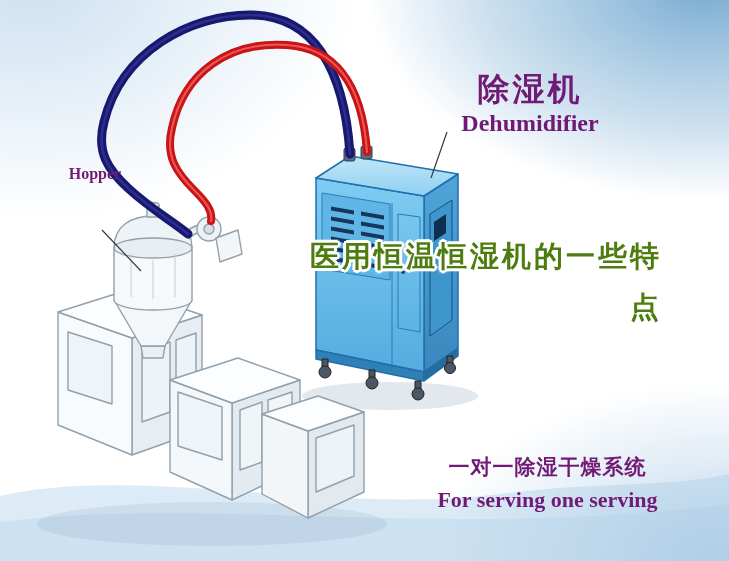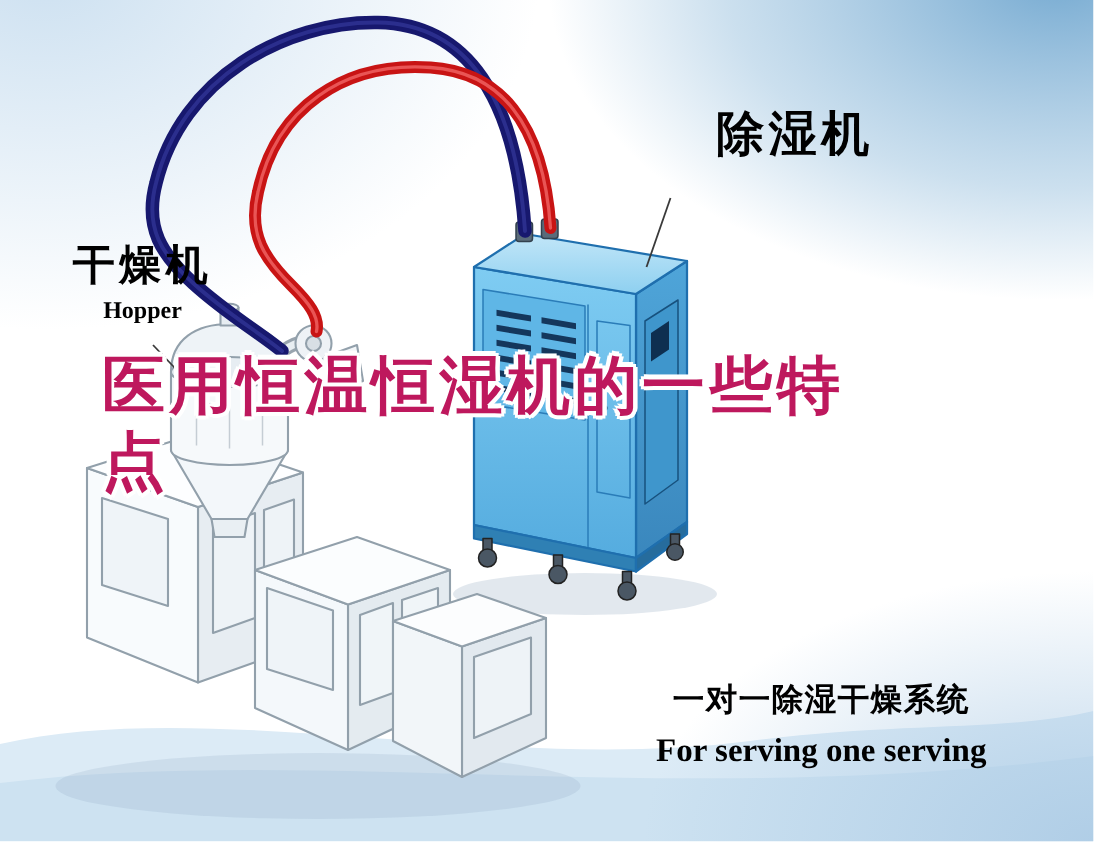--- a/index.html
+++ b/index.html
@@ -1,35 +1,35 @@
 <!DOCTYPE html>
 <html><head>
 <meta charset="utf-8">
 <style>
   html,body{margin:0;padding:0;background:#fff;}
   .canvas{
     position:relative;width:729px;height:561px;overflow:hidden;background:#fff;
     font-family:"Liberation Sans",sans-serif;
   }
   .canvas > svg{position:absolute;left:0;top:0;z-index:1;}
-  .label{position:absolute;z-index:5;text-align:center;color:#000000;}
+  .label{position:absolute;z-index:5;text-align:center;color:#701a75;}
   .label .zh{font-weight:700;}
   .label .en{font-family:"Liberation Serif",serif;font-weight:700;}
   .label-dehumidifier{left:428px;top:70px;width:204px;}
   .label-dehumidifier .zh{font-size:32px;line-height:38px;letter-spacing:3px;}
   .label-dehumidifier .en{font-size:24px;line-height:30px;}
   .label-hopper{left:30px;top:160px;width:130px;}
   .label-hopper .zh{font-size:28px;line-height:34px;letter-spacing:3px;}
   .label-hopper .en{font-size:16px;line-height:28px;}
   .label-system{left:385px;top:448px;width:325px;}
   .label-system .zh{font-size:21px;line-height:37px;letter-spacing:1px;}
   .label-system .en{font-size:22px;line-height:30px;}
   .main-title{
     position:absolute;left:68px;top:231px;width:594px;z-index:6;
-    text-align:left;color:#be185d;font-weight:700;font-size:42px;line-height:51px;
+    text-align:right;color:#4d7c0f;font-weight:700;font-size:29px;line-height:51px;
     letter-spacing:3px;
     text-shadow:
       -3px 0 0 #fff, 3px 0 0 #fff, 0 -3px 0 #fff, 0 3px 0 #fff,
       -2px -2px 0 #fff, 2px -2px 0 #fff, -2px 2px 0 #fff, 2px 2px 0 #fff;
   }
   .main-title span{display:block;}
 </style>
 </head>
 <body>
 
@@ -163,24 +163,24 @@
     </g>
 
     <g stroke="#3a3a3a" stroke-width="1.2">
       <line x1="447" y1="132" x2="431" y2="178"></line>
       <line x1="102" y1="230" x2="141" y2="271"></line>
     </g>
   </svg>
 
   <div class="label label-dehumidifier">
     <div class="zh">除湿机</div>
+    <div class="en">Dehumidifier</div>
   </div>
 
   <div class="label label-hopper">
-    <div class="zh">干燥机</div>
     <div class="en">Hopper</div>
   </div>
 
   <div class="main-title">
     <span>医用恒温恒湿机的一些特</span>
     <span>点</span>
   </div>
 
   <div class="label label-system">
     <div class="zh">一对一除湿干燥系统</div>

